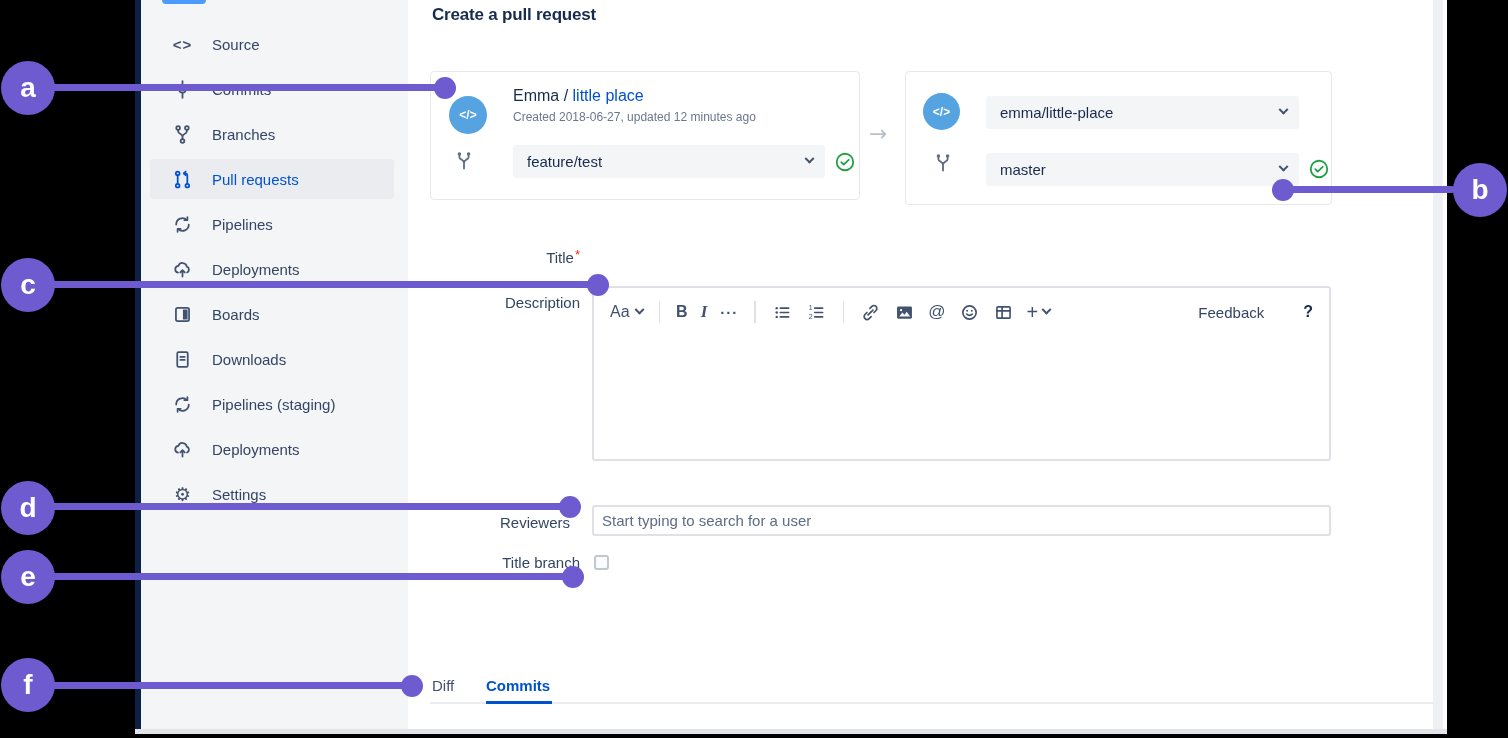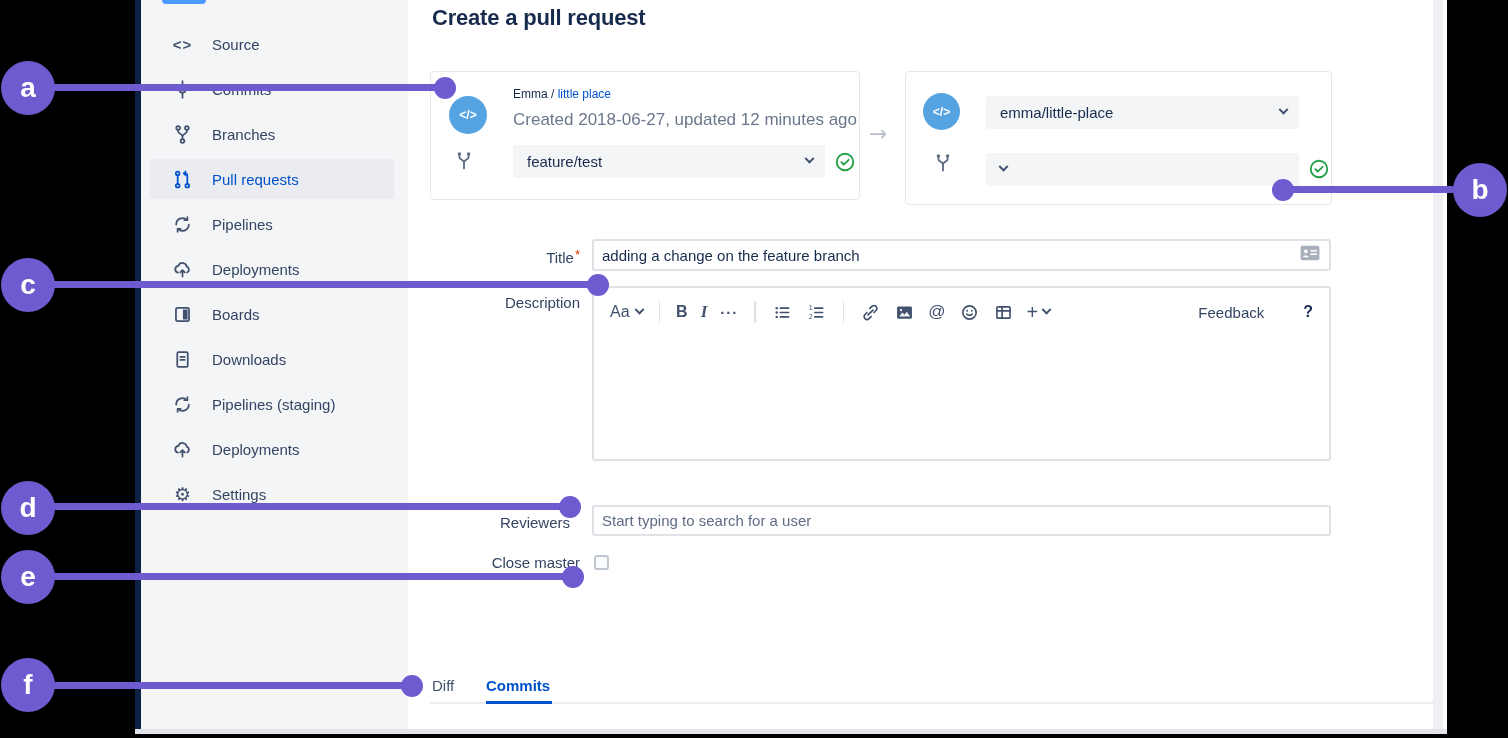--- a/index.html
+++ b/index.html
@@ -28,31 +28,31 @@
     padding-left:22px;border-radius:3px;font-size:15px;color:var(--nav-ink);cursor:pointer}
   .nav-item .nicon{width:21px;height:21px;margin-right:19px;display:flex;align-items:center;
     justify-content:center;color:var(--icon-ink);flex:none}
   .nav-item.sel{background:#EBECF0;color:var(--link-blue);font-weight:500}
   .nav-item.sel .nicon{color:var(--link-blue)}
   .nicon svg{stroke:currentColor;fill:none;stroke-width:2;stroke-linecap:round;stroke-linejoin:round}
   .gear{font-family:"DejaVu Sans",sans-serif;font-size:19px;line-height:1}
   .src-glyph{font-weight:700;font-size:15px;letter-spacing:1px}
 
   
-  .h1{left:432px;top:5px;font-size:22px;font-weight:700;color:var(--ink);letter-spacing:-.2px}
+  .h1{left:432px;top:5px;font-size:17px;font-weight:700;color:var(--ink);letter-spacing:-.2px}
 
   
   .card{border:1.5px solid #E6E8EC;border-radius:4px;background:#fff}
   .card.src{left:430px;top:71px;width:430px;height:129px}
   .card.dst{left:905px;top:71px;width:427px;height:134px}
   .avatar{border-radius:50%;background:var(--avatar-blue);color:#fff;display:flex;
     align-items:center;justify-content:center;font-size:12px;font-weight:700}
-  .repo-line{font-size:12px;color:var(--ink);white-space:nowrap}
+  .repo-line{font-size:16px;color:var(--ink);white-space:nowrap}
   .repo-line a{color:var(--link-blue);text-decoration:none}
-  .meta{font-size:17px;color:var(--muted);white-space:nowrap}
+  .meta{font-size:12px;color:var(--muted);white-space:nowrap}
   .select{background:#F4F5F7;border-radius:3px;display:flex;align-items:center;
     padding:0 12px 0 14px;font-size:15px;color:var(--ink);cursor:pointer}
   .select .lbl{flex:1;white-space:nowrap;overflow:hidden}
   .chev{width:7px;height:7px;border-right:2px solid var(--icon-ink);
     border-bottom:2px solid var(--icon-ink);transform:rotate(45deg) translate(-2px,-2px);flex:none}
   .fork-icon svg{stroke:#5E6C84;fill:none;stroke-width:2;stroke-linecap:round}
   .fork-icon svg circle{fill:#5E6C84;stroke:none}
   .check svg{stroke:var(--success-green);fill:none;stroke-width:2;stroke-linecap:round;stroke-linejoin:round}
   .flow-arrow{font-family:"DejaVu Sans",sans-serif;color:#B8BFC9;font-size:22px;line-height:1}
 
@@ -254,45 +254,34 @@
       <span class="chev"></span>
     </div>
     <div class="abs fork-icon" style="left:26px;top:80px">
       <svg width="22" height="22" viewBox="0 0 24 24">
           <circle cx="7" cy="4.4" r="1.9"></circle>
           <circle cx="17" cy="4.4" r="1.9"></circle>
           <path d="M7 6.3v1.5c0 3.2 5 2.3 5 6v6.5M17 6.3v1.5c0 3.2-5 2.3-5 6"></path>
         </svg>
     </div>
     <div class="abs select" style="left:80px;top:81px;width:313px;height:33px">
+      <span class="lbl">master</span>
       <span class="chev"></span>
     </div>
     <div class="abs check" style="left:402px;top:86px">
       <svg width="22" height="22" viewBox="0 0 24 24">
           <circle cx="12" cy="12" r="9"></circle>
           <path d="M8 12.2l2.6 2.6L16 9.6"></path>
         </svg>
     </div>
   </div>
 
   <div class="abs flabel" style="left:430px;top:247px">
     <span>Title</span><span class="req">*</span>
   </div>
-  <div class="abs tinput">
-    <input type="text" value="adding a change on the feature branch" style="">
-    <span>
-      <svg width="22" height="18" viewBox="0 0 24 20">
-          <rect x="1.5" y="2" width="21" height="16" rx="2.2" fill="#A9B0BC"></rect>
-          <circle cx="7.4" cy="8.2" r="2" fill="#fff"></circle>
-          <path d="M4.2 14.6c0-2.4 6.4-2.4 6.4 0z" fill="#fff"></path>
-          <rect x="12.6" y="6.6" width="7" height="1.8" fill="#fff"></rect>
-          <rect x="12.6" y="10.4" width="7" height="1.8" fill="#fff"></rect>
-        </svg>
-    </span>
-  </div>
 
   <div class="abs flabel" style="left:430px;top:294px">Description</div>
   <div class="abs editor">
     <div class="toolbar">
       <span class="tbtn">
         <span class="aa">Aa</span>
         <span class="chev"></span>
       </span>
       <span class="tsep"></span>
       <span class="tbtn bold-g">B</span>
@@ -352,21 +341,21 @@
       <span class="help">?</span>
     </div>
     <div style="height:118px"></div>
   </div>
 
   <div class="abs flabel" style="left:420px;top:514px">Reviewers</div>
   <div class="abs rinput">
     <input type="text" placeholder="Start typing to search for a user" style="">
   </div>
 
-  <div class="abs flabel" style="left:430px;top:554px">Close master</div>
+  <div class="abs flabel" style="left:430px;top:554px">Title branch</div>
   <span class="abs cbx"></span>
 
 
   <div class="abs tab diff">Diff</div>
   <div class="abs tab commits">Commits</div>
   <div class="abs tab-hairline"></div>
   <div class="abs tab-underline"></div>
 
   <div class="ann">
     <div class="ann-line" style="left:28px;top:84px;width:417px"></div>

